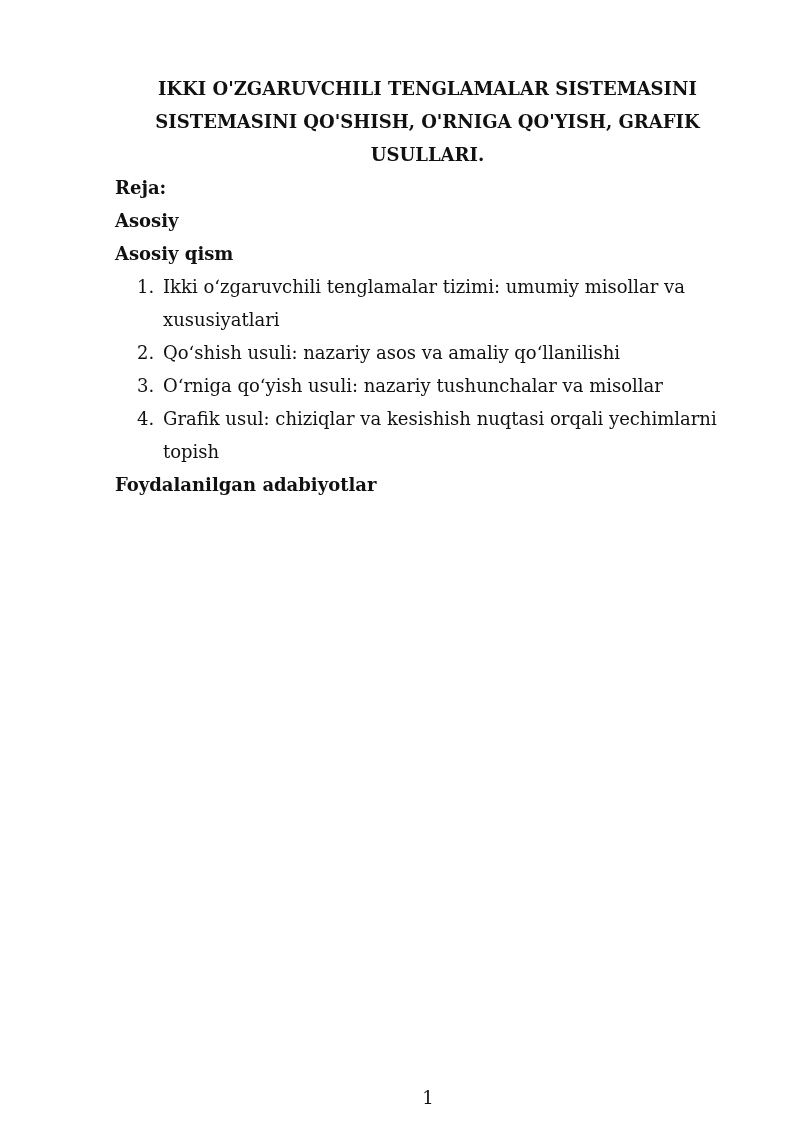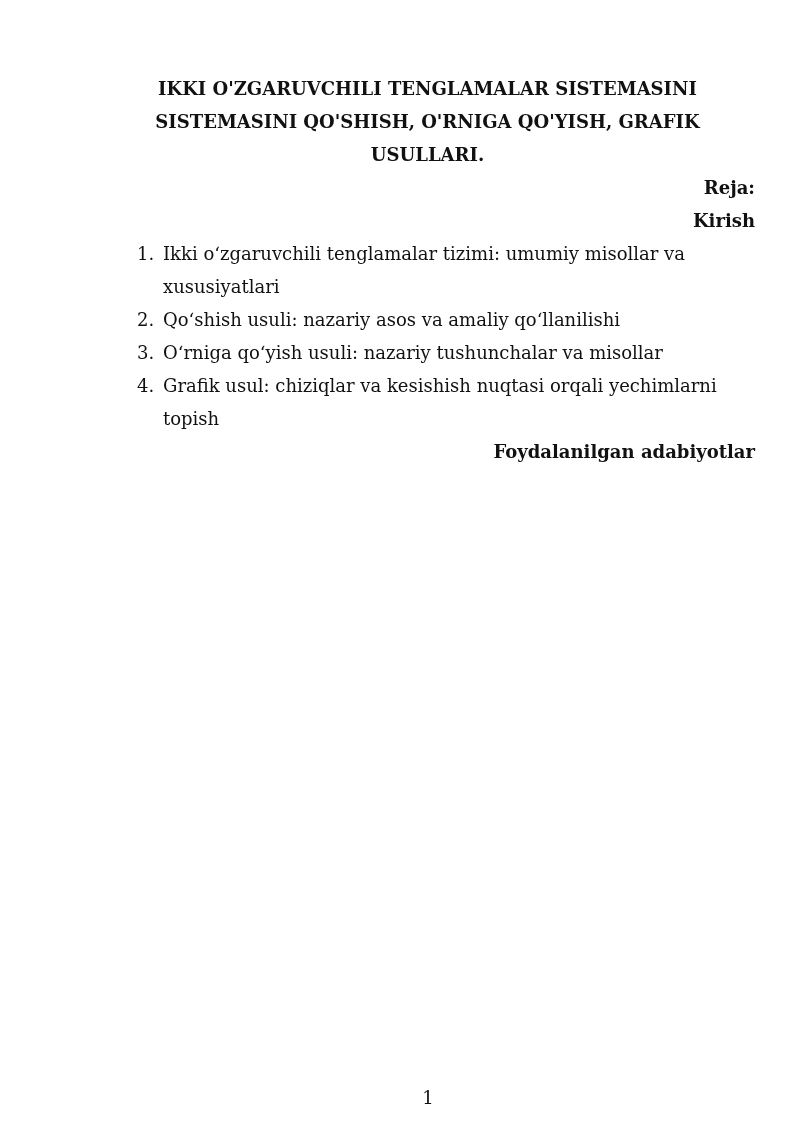--- a/index.html
+++ b/index.html
@@ -39,21 +39,20 @@
       left: 115px;
       top: 171px;
       width: 640px;
       font-size: 18px;
       line-height: 33px;
     }
     .heading {
       font-weight: bold;
       display: block;
       height: 33px;
-      text-align: right;
     }
     .outline {
       list-style: none;
       margin: 0;
       padding: 0;
     }
     .outline li {
       position: relative;
       padding-left: 48px;
       font-size: 18px;
@@ -80,21 +79,22 @@
 <div class="page">
 
   <div class="title">
     <span>IKKI O'ZGARUVCHILI TENGLAMALAR SISTEMASINI</span>
     <span>SISTEMASINI QO'SHISH, O'RNIGA QO'YISH, GRAFIK</span>
     <span>USULLARI.</span>
   </div>
 
   <div class="body-block">
     <span class="heading">Reja:</span>
-    <span class="heading">Kirish</span>
+    <span class="heading">Asosiy</span>
+    <span class="heading">Asosiy qism</span>
 
     <ol class="outline">
       <li>
         <span class="num">1.</span>
         <span>Ikki oʻzgaruvchili tenglamalar tizimi: umumiy misollar va xususiyatlari</span>
       </li>
       <li>
         <span class="num">2.</span>
         <span>Qoʻshish usuli: nazariy asos va amaliy qoʻllanilishi</span>
       </li>

